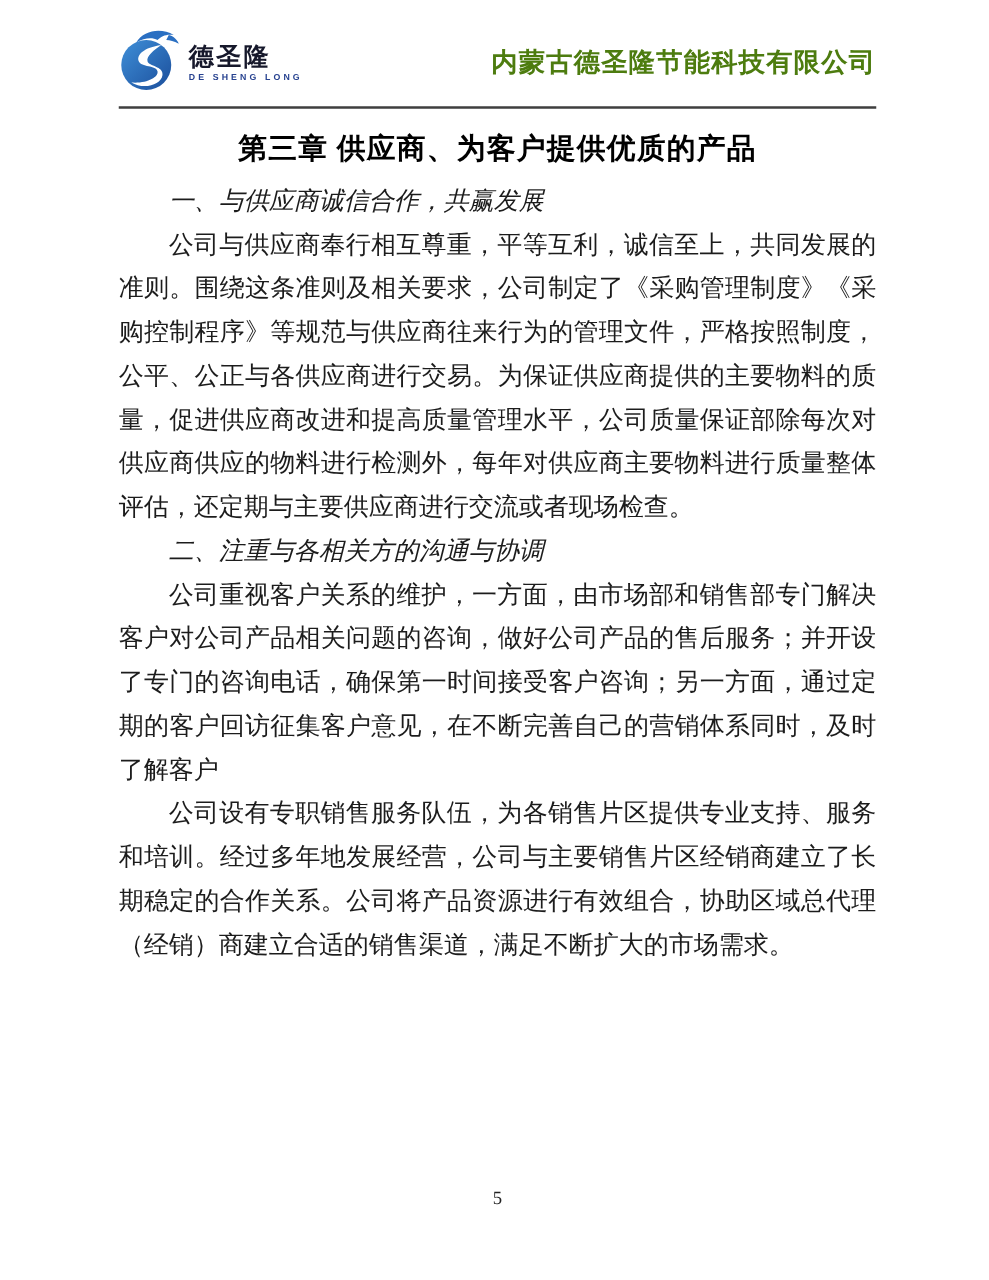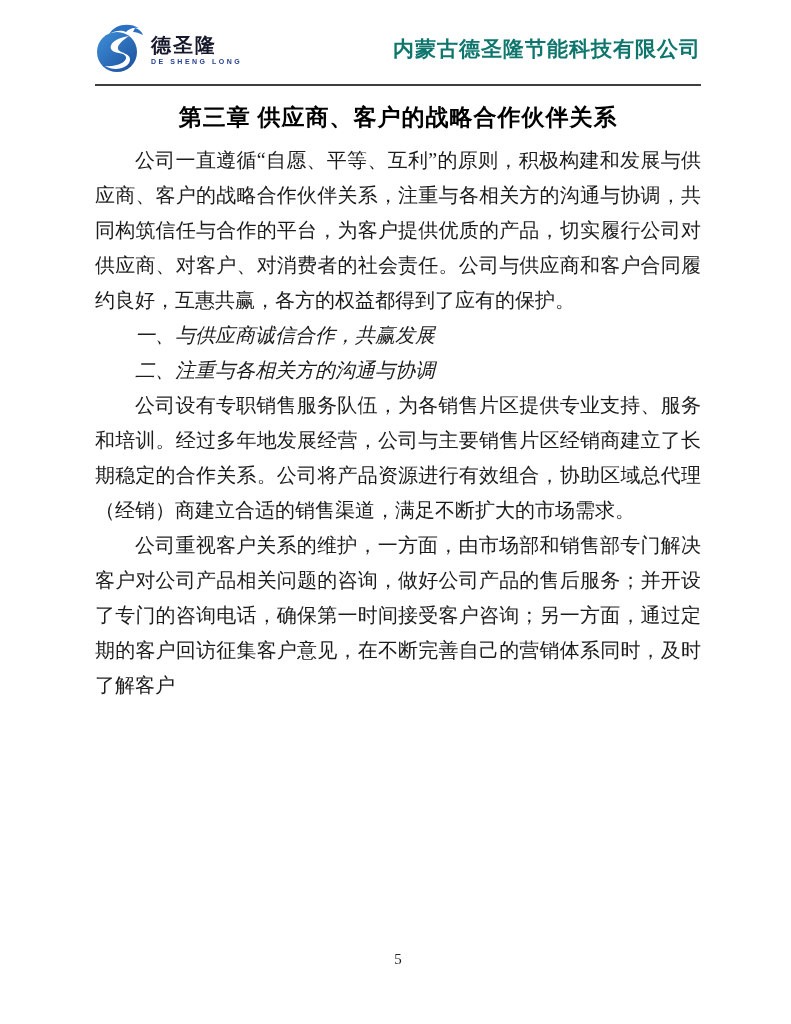--- a/index.html
+++ b/index.html
@@ -52,21 +52,21 @@
     font-family: "Liberation Sans", "DejaVu Sans", sans-serif;
     font-size: 7px;
     font-weight: bold;
     letter-spacing: 2.5px;
     color: #26418f;
     margin-top: 3px;
   }
   .company-name {
     font-size: 21px;
     font-weight: bold;
-    color: #0f766e;
+    color: #4d7c0f;
     letter-spacing: 1px;
     padding-bottom: 2px;
     white-space: nowrap;
   }
   
   .chapter-title {
     text-align: center;
     font-size: 23px;
     font-weight: bold;
     color: #000000;
@@ -123,25 +123,25 @@
         </svg>
       </span>
       <span class="logo-text">
         <span class="logo-cn">德圣隆</span>
         <span class="logo-en">DE SHENG LONG</span>
       </span>
     </div>
     <div class="company-name">内蒙古德圣隆节能科技有限公司</div>
   </div>
 
-  <div class="chapter-title">第三章 供应商、客户的战略合作伙伴关系</div>
+  <div class="chapter-title">第三章 供应商、为客户提供优质的产品</div>
 
   <div class="doc-body">
-      <p class="body-paragraph">公司一直遵循“自愿、平等、互利”的原则，积极构建和发展与供应商、客户的战略合作伙伴关系，注重与各相关方的沟通与协调，共同构筑信任与合作的平台，为客户提供优质的产品，切实履行公司对供应商、对客户、对消费者的社会责任。公司与供应商和客户合同履约良好，互惠共赢，各方的权益都得到了应有的保护。</p>
       <p class="section-heading">一、与供应商诚信合作，共赢发展</p>
+      <p class="body-paragraph">公司与供应商奉行相互尊重，平等互利，诚信至上，共同发展的准则。围绕这条准则及相关要求，公司制定了《采购管理制度》《采购控制程序》等规范与供应商往来行为的管理文件，严格按照制度，公平、公正与各供应商进行交易。为保证供应商提供的主要物料的质量，促进供应商改进和提高质量管理水平，公司质量保证部除每次对供应商供应的物料进行检测外，每年对供应商主要物料进行质量整体评估，还定期与主要供应商进行交流或者现场检查。</p>
       <p class="section-heading">二、注重与各相关方的沟通与协调</p>
+      <p class="body-paragraph">公司重视客户关系的维护，一方面，由市场部和销售部专门解决客户对公司产品相关问题的咨询，做好公司产品的售后服务；并开设了专门的咨询电话，确保第一时间接受客户咨询；另一方面，通过定期的客户回访征集客户意见，在不断完善自己的营销体系同时，及时了解客户</p>
       <p class="body-paragraph">公司设有专职销售服务队伍，为各销售片区提供专业支持、服务和培训。经过多年地发展经营，公司与主要销售片区经销商建立了长期稳定的合作关系。公司将产品资源进行有效组合，协助区域总代理（经销）商建立合适的销售渠道，满足不断扩大的市场需求。</p>
-      <p class="body-paragraph">公司重视客户关系的维护，一方面，由市场部和销售部专门解决客户对公司产品相关问题的咨询，做好公司产品的售后服务；并开设了专门的咨询电话，确保第一时间接受客户咨询；另一方面，通过定期的客户回访征集客户意见，在不断完善自己的营销体系同时，及时了解客户</p>
     </div>
 
   <div class="page-number">5</div>
 
 </div>
 
 </body></html>

